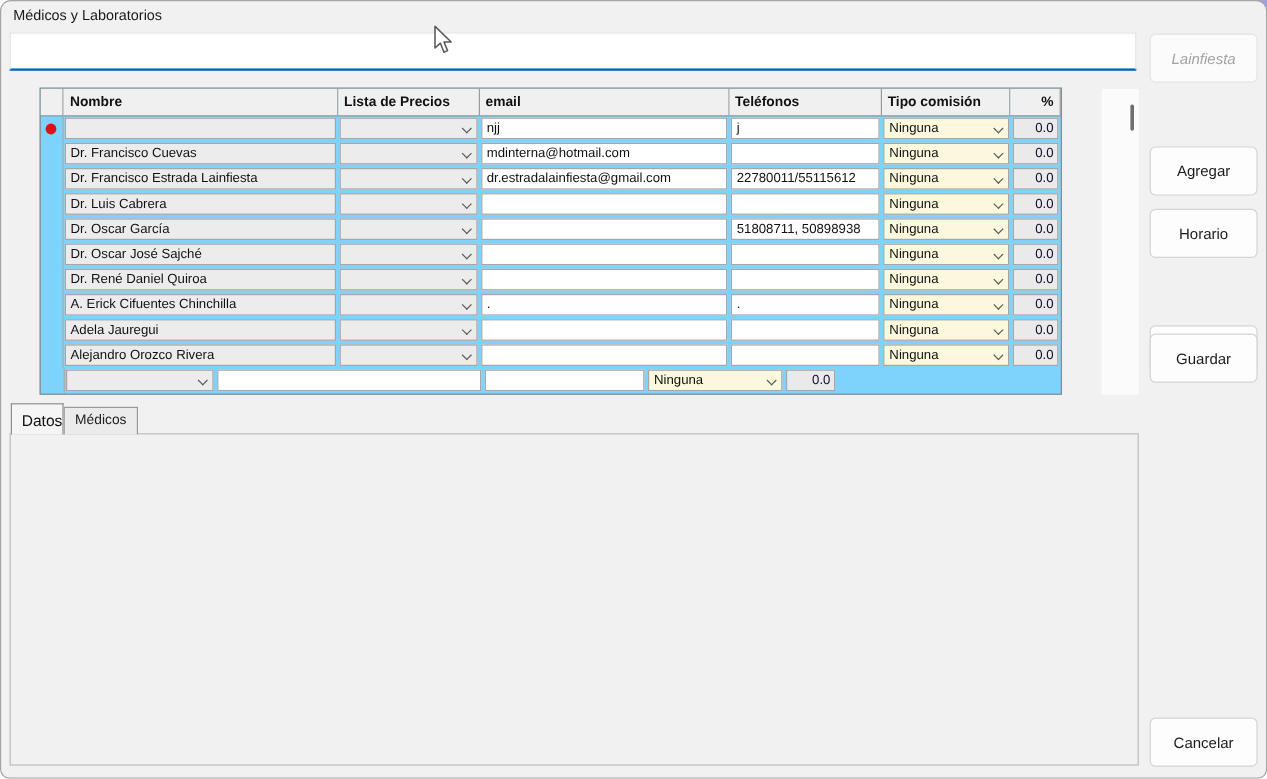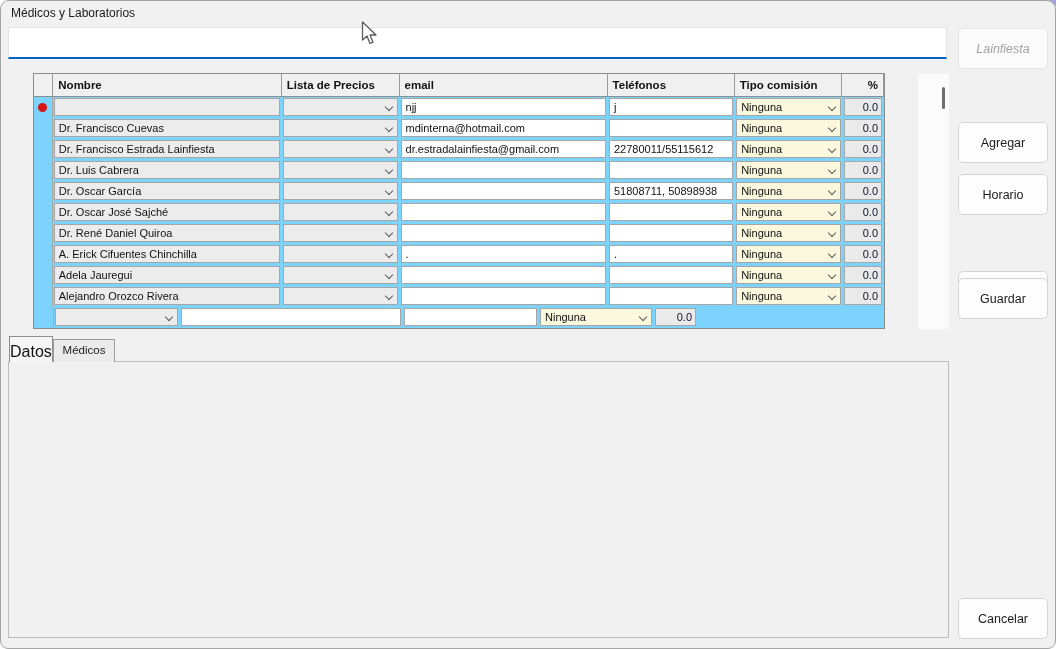--- a/index.html
+++ b/index.html
@@ -54,21 +54,21 @@
   .vthumb  { position:absolute; left:24px; top:13px; width:3px; height:22px; background:#6e6e6e; border-radius:2px; }
 
   
   .btn { position:absolute; left:957px; width:90px; height:41px; background:#fdfdfd;
          border:1px solid #d4d4d4; border-radius:5px; font-size:12.5px; color:#1b1b1b;
          display:flex; align-items:center; justify-content:center; font-family:"Liberation Sans",sans-serif; }
   .btn.disabled { color:#a3a3a3; font-style:italic; background:#fbfbfb; border-color:#e4e4e4; }
 
   
   .tab-active { position:absolute; left:8px; top:335px; width:44px; height:26px; background:#f6f5f5;
-                border:1px solid #8f8f8f; border-bottom:none; font-size:16px; text-align:left;
+                border:1px solid #8f8f8f; border-bottom:none; font-size:13px; text-align:right;
                 padding-top:6px; z-index:3; color:#111; }
   .tab-inactive { position:absolute; left:52px; top:338px; width:62px; height:23px; background:#ecebeb;
                 border:1px solid #9a9a9a; border-bottom:none; font-size:11.5px; text-align:center;
                 padding-top:4px; z-index:2; color:#222; }
   .tab-panel { position:absolute; left:7px; top:360px; width:941px; height:277px;
                border:1px solid #bdbdbd; background:#f2f1f1; z-index:1; }
 
   .gb { position:absolute; border:2px groove #e6e6e6; background:#f2f1f1; }
   .gb-left  { left:14px;  top:367px; width:478px; height:267px; }
   .gb-right { left:499px; top:367px; width:445px; height:267px; }

